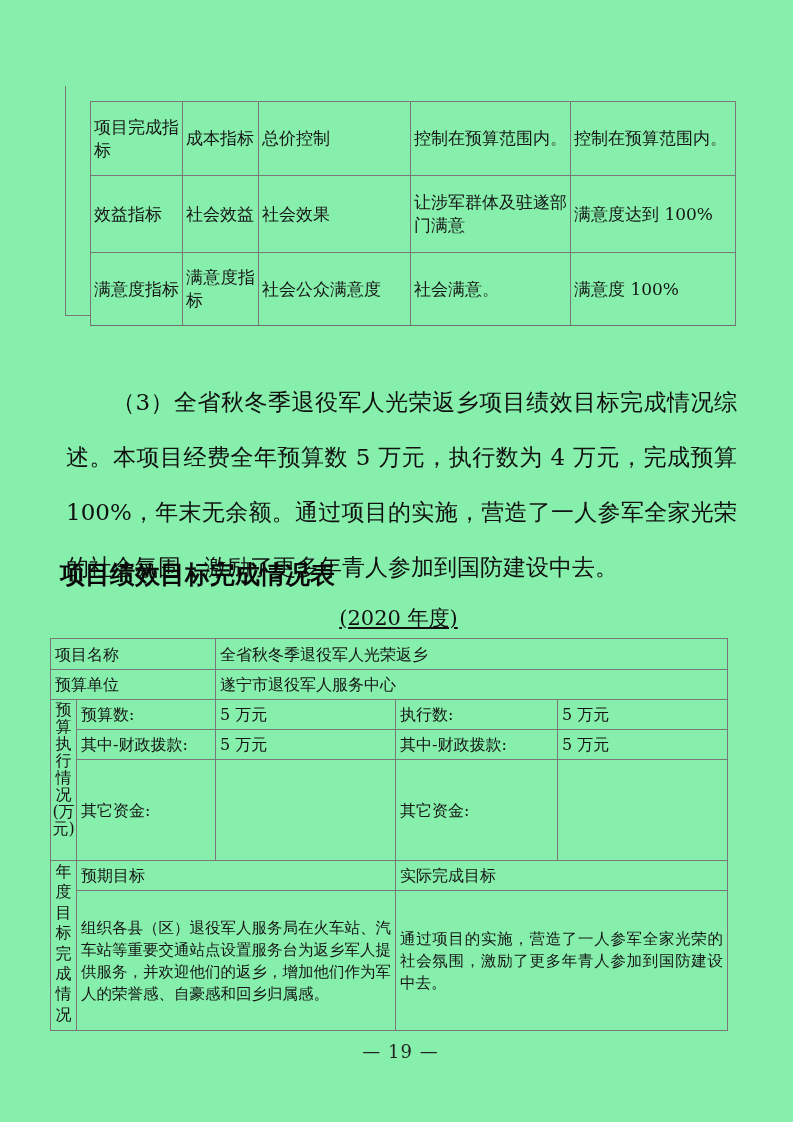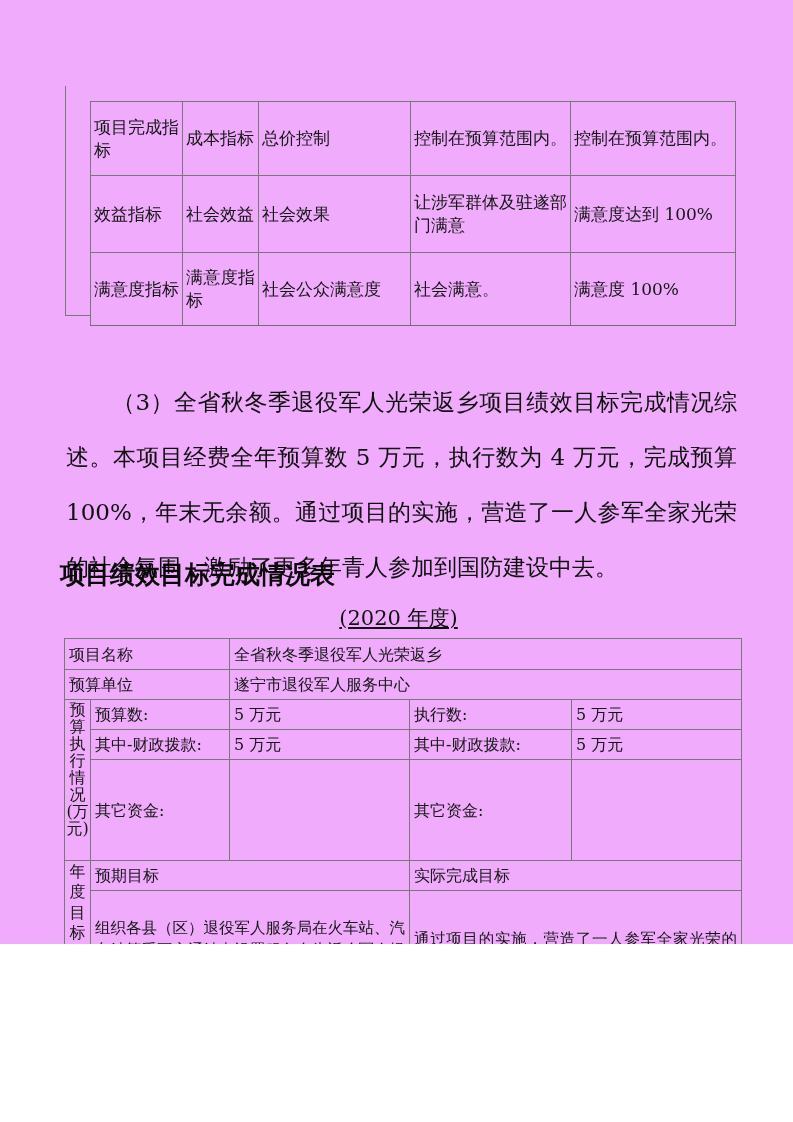--- a/index.html
+++ b/index.html
@@ -1,19 +1,19 @@
 <!DOCTYPE html>
 <html><head>
 <meta charset="utf-8">
 <style>
   html,body{margin:0;padding:0;background:#ffffff;}
   .page{
     position:relative;
-    width:793px;height:944px;
-    background:#f0abfc;
+    width:793px;height:1122px;
+    background:#86efac;
     font-family:"DejaVu Serif","Liberation Serif",serif;
     color:#161616;
     overflow:hidden;
   }
   
   .t1-leftline{position:absolute;left:65px;top:86px;width:1px;height:230px;background:#787878;}
   .t1-bottomext{position:absolute;left:65px;top:315px;width:26px;height:1px;background:#787878;}
   table.t1{
     position:absolute;left:90px;top:101px;
     border-collapse:collapse;table-layout:fixed;
@@ -45,21 +45,21 @@
     font-family:"Liberation Sans","DejaVu Sans",sans-serif;
     font-weight:bold;font-size:25px;color:#0a0a0a;
     margin:0;
   }
   .doc-subtitle{
     position:absolute;left:60px;top:604px;width:677px;
     text-align:center;font-size:21px;color:#101010;text-decoration:underline;
   }
   
   table.t2{
-    position:absolute;left:64px;top:638px;
+    position:absolute;left:50px;top:638px;
     border-collapse:collapse;table-layout:fixed;
     width:677px;
     font-size:16px;line-height:21px;
   }
   table.t2 td{
     border:1px solid #787878;
     padding:1px 4px;
     vertical-align:middle;
     overflow:hidden;
   }

